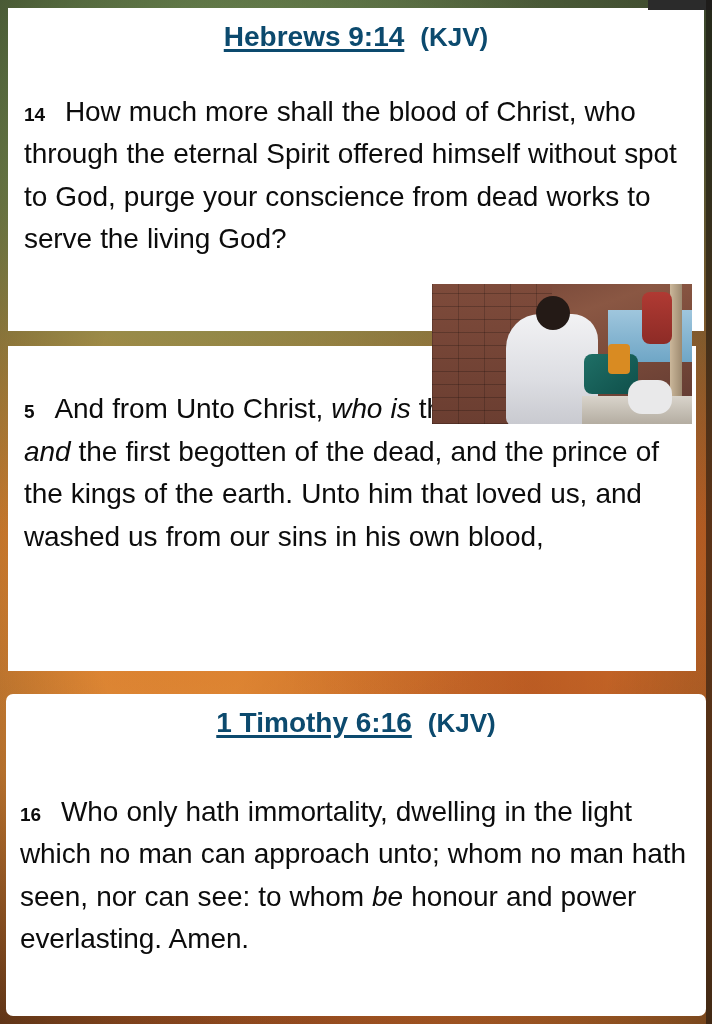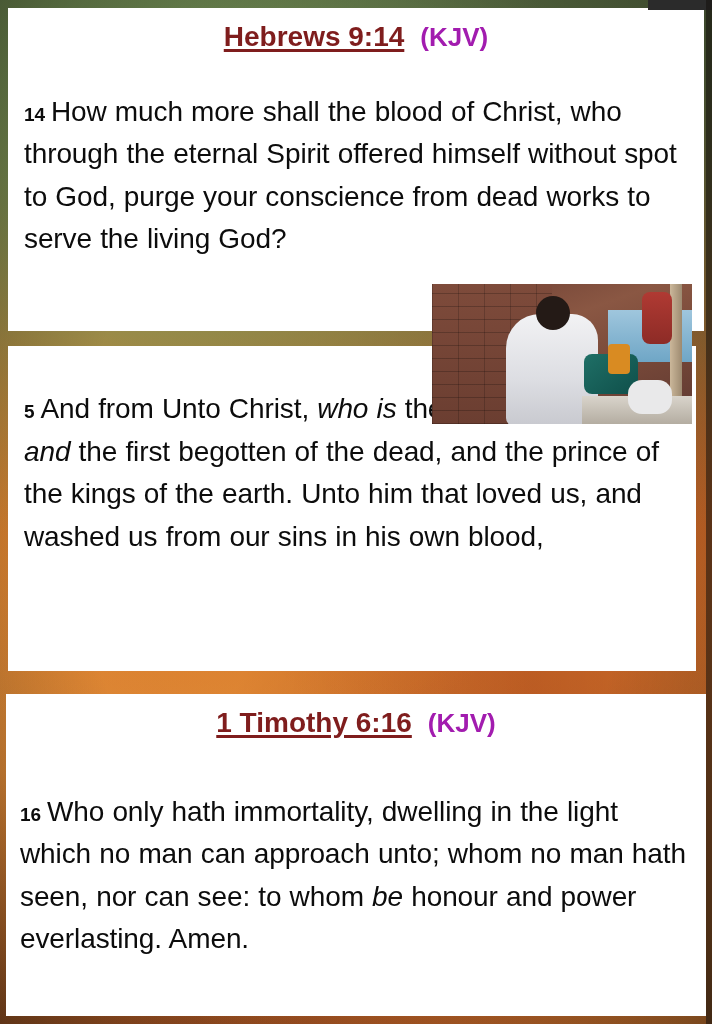--- a/index.html
+++ b/index.html
@@ -41,55 +41,55 @@
 
   
   .card {
     position: absolute;
     background: #ffffff;
     box-sizing: border-box;
     z-index: 2;
   }
   .card-1 { left: 8px;  top: 8px;   width: 696px; height: 323px; padding: 14px 16px 10px 16px; }
   .card-2 { left: 8px;  top: 346px; width: 688px; height: 325px; padding: 12px 16px 10px 16px; }
-  .card-3 { left: 6px;  top: 694px; width: 700px; height: 322px; padding: 14px 14px 10px 14px; }
+  .card-3 { left: 6px;  top: 694px; width: 700px; height: 322px; padding: 14px 14px 10px 14px; border-radius: 7px; }
 
   .heading {
     text-align: center;
     font-size: 28px;
     font-weight: bold;
     line-height: 1.1;
     color: #000;
     white-space: nowrap;
   }
   .heading .ref {
-    color: #7f1d1d;
+    color: #0c4a6e;
     text-decoration: underline;
     text-underline-offset: 3px;
     text-decoration-thickness: 3px;
   }
   .heading .ver {
-    color: #a21caf;
+    color: #0c4a6e;
     margin-left: 16px;
     font-size: 26px;
   }
   .heading.center-2 { text-align: center; }
 
   .verse {
     font-size: 28px;
     line-height: 1.52;
     color: #0c0c0c;
     letter-spacing: -0.1px;
     word-spacing: 0.5px;
   }
   .verse .vnum {
     font-size: 19px;
     font-weight: bold;
     vertical-align: baseline;
-    margin-right: 6px;
+    margin-right: 20px;
   }
   .verse i { }
 
   .body-1 { margin-top: 38px; }
   .body-2 { margin-top: 30px; }
   .body-3 { margin-top: 52px; }
 
   .heading-2-wrap { padding-right: 180px; }
 
   

